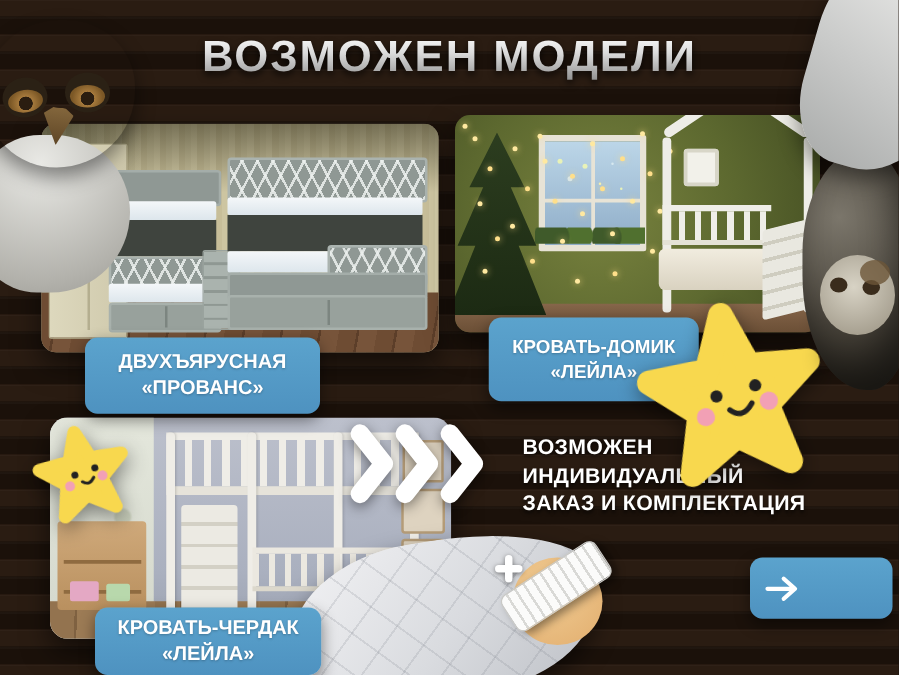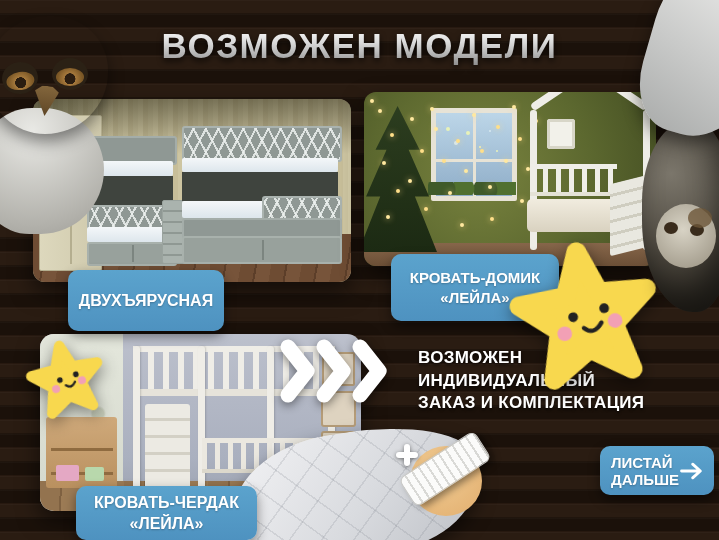--- a/index.html
+++ b/index.html
@@ -77,21 +77,21 @@
   .loftbed{left:29%;top:7%;width:63%;height:86%;}
   .lb-post{top:0;bottom:0;width:7px;background:#efede7;border-radius:3px;box-shadow:1px 0 2px rgba(0,0,0,.15);}
   .lb-toprail{left:0;right:0;top:0;height:24%;background:repeating-linear-gradient(90deg,#efede7 0 6px,rgba(0,0,0,0) 6px 15px);border-top:6px solid #efede7;border-bottom:7px solid #e6e3da;}
   .lb-lowrail{left:34%;right:2%;bottom:17%;height:17%;background:repeating-linear-gradient(90deg,#ebe8e0 0 5px,rgba(0,0,0,0) 5px 13px);border-top:5px solid #ebe8e0;border-bottom:4px solid #dcd8cc;}
   .lb-stairs{left:6%;bottom:0;width:22%;height:62%;background:repeating-linear-gradient(180deg,#eceae3 0 14px,#d3d0c5 14px 17px);border-radius:3px;}
   .wallart{right:2%;top:10%;width:9%;height:17%;background:#ded3c0;border:2px solid #b59c78;border-radius:2px;box-shadow:0 40px 0 -1px #ded3c0,0 40px 0 1px #b59c78,0 80px 0 -1px #ded3c0,0 80px 0 1px #b59c78;}
   
   .lbl{position:absolute;z-index:5;display:flex;flex-direction:column;justify-content:center;gap:1px;
     background:linear-gradient(180deg,#5ba3cd,#4e92c0);color:#fff;font-weight:bold;text-align:center;
     border-radius:10px;box-shadow:0 5px 12px rgba(0,0,0,.45);text-shadow:0 1px 2px rgba(0,0,0,.25);}
-  #lbl-bunk{left:68px;top:270px;width:156px;height:61px;font-size:16px;line-height:20px;}
+  #lbl-bunk{left:68px;top:270px;width:188px;height:61px;font-size:16px;line-height:20px;}
   #lbl-house{left:391px;top:254px;width:168px;height:67px;font-size:15px;line-height:19px;}
   #lbl-loft{left:76px;top:486px;width:181px;height:54px;font-size:16px;line-height:20px;}
   
   .chevrons{position:absolute;left:280px;top:337px;z-index:4;display:flex;gap:0;
     filter:drop-shadow(0 3px 5px rgba(0,0,0,.45));}
   .chevrons svg{display:block;}
   
   .promo{position:absolute;left:418px;top:347px;z-index:4;color:#fff;font-weight:bold;
     font-size:17px;line-height:22.5px;letter-spacing:.3px;text-shadow:0 2px 3px rgba(0,0,0,.6);}
   
@@ -215,20 +215,21 @@
       <div class="abs lb-post" style="left:66%;"></div>
       <div class="abs lb-post" style="right:0;"></div>
       <div class="abs lb-stairs"></div>
       <div class="abs lb-lowrail"></div>
     </div>
     <div class="abs wallart"></div>
   </div>
 
   <div class="lbl" id="lbl-bunk">
     <span>ДВУХЪЯРУСНАЯ</span>
+    <span>«ПРОВАНС»</span>
   </div>
   <div class="lbl" id="lbl-house">
     <span>КРОВАТЬ-ДОМИК</span>
     <span>«ЛЕЙЛА»</span>
   </div>
   <div class="lbl" id="lbl-loft">
     <span>КРОВАТЬ-ЧЕРДАК</span>
     <span>«ЛЕЙЛА»</span>
   </div>
 
@@ -292,23 +293,19 @@
     <div class="or-face"></div>
   </div>
   <div class="fluff-tr"></div>
 
   <div class="pillow"></div>
   <div class="badge-circle"></div>
   <div class="mini-mattress"></div>
   <div class="plus-badge"></div>
 
   <div class="next-btn">
-    <div class="next-lines">
-      <span>ЛИСТАЙ</span>
-      <span>ДАЛЬШЕ</span>
-    </div>
     <svg width="28" height="22" viewBox="0 0 28 22">
       <path d="M3 11 H24 M16 3 L25 11 L16 19" stroke="#ffffff" stroke-width="3.4" fill="none" stroke-linecap="round" stroke-linejoin="round"></path>
     </svg>
   </div>
 
 
 </div>
 
 </body></html>

